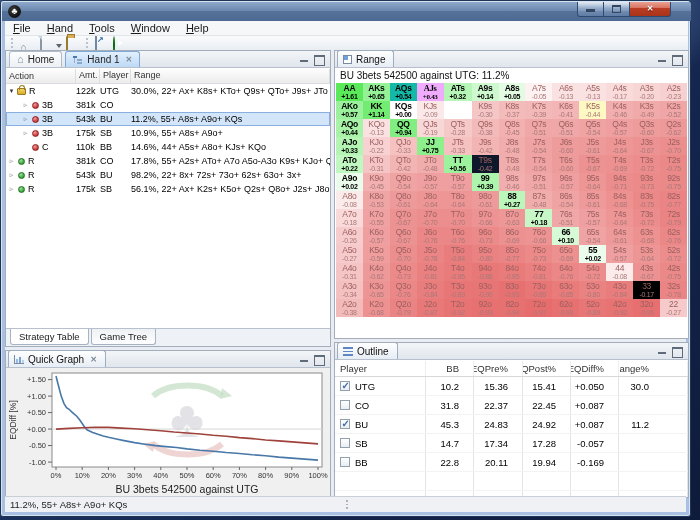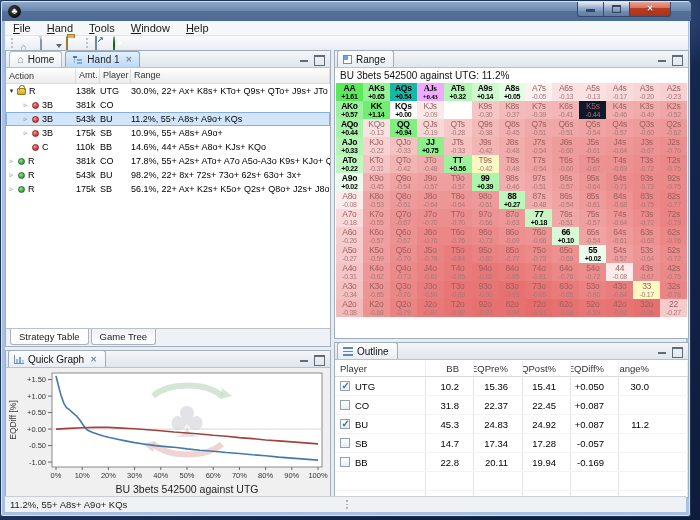--- a/index.html
+++ b/index.html
@@ -215,21 +215,21 @@
             <div class="col-player">Player</div>
             <div class="col-range">Range</div>
           </div>
         <div id="tree-body">
             <div class="trow">
               <div class="col-action">
                 <span class="tg exp" style="margin-left: 0px;">▾</span>
                 <span class="lockic"></span>
                 <span>R</span>
               </div>
-              <div class="col-amt">138k</div>
+              <div class="col-amt">122k</div>
               <div class="col-player">UTG</div>
               <div class="col-range">30.0%, 22+ Ax+ K8s+ KTo+ Q9s+ QTo+ J9s+ JTo T8s+ 98s 87s</div>
             </div>
             <div class="trow">
               <div class="col-action">
                 <span class="tg" style="margin-left: 14px;">▹</span>
                 <span class="dot red"></span>
                 <span>3B</span>
               </div>
               <div class="col-amt">381k</div>
@@ -397,21 +397,21 @@
             <span class="v">-0.37</span>
           </div>
           <div class="gcell out" style="background: rgb(243, 184, 184);">
             <span class="h">K7s</span>
             <span class="v">-0.39</span>
           </div>
           <div class="gcell out" style="background: rgb(243, 181, 181);">
             <span class="h">K6s</span>
             <span class="v">-0.41</span>
           </div>
-          <div class="gcell out" style="background: #0f172a;">
+          <div class="gcell out" style="background: #fef9c3;">
             <span class="h">K5s</span>
             <span class="v">-0.44</span>
           </div>
           <div class="gcell out" style="background: rgb(242, 174, 174);">
             <span class="h">K4s</span>
             <span class="v">-0.46</span>
           </div>
           <div class="gcell out" style="background: rgb(241, 170, 170);">
             <span class="h">K3s</span>
             <span class="v">-0.49</span>
@@ -537,21 +537,21 @@
             <span class="v">-0.42</span>
           </div>
           <div class="gcell out" style="background: rgb(241, 172, 172);">
             <span class="h">JTo</span>
             <span class="v">-0.48</span>
           </div>
           <div class="gcell inr" style="background: rgb(157, 242, 157);">
             <span class="h">TT</span>
             <span class="v">+0.56</span>
           </div>
-          <div class="gcell out" style="background: #fef9c3;">
+          <div class="gcell out" style="background: #0f172a;">
             <span class="h">T9s</span>
             <span class="v">-0.42</span>
           </div>
           <div class="gcell out" style="background: rgb(241, 172, 172);">
             <span class="h">T8s</span>
             <span class="v">-0.48</span>
           </div>
           <div class="gcell out" style="background: rgb(240, 163, 163);">
             <span class="h">T7s</span>
             <span class="v">-0.54</span>
@@ -925,21 +925,21 @@
             <span class="v">-0.85</span>
           </div>
           <div class="gcell out" style="background: rgb(234, 130, 130);">
             <span class="h">53o</span>
             <span class="v">-0.80</span>
           </div>
           <div class="gcell out" style="background: rgb(233, 125, 125);">
             <span class="h">43o</span>
             <span class="v">-0.84</span>
           </div>
-          <div class="gcell out" style="background: #fef9c3; text-align: center;">
+          <div class="gcell out" style="background: #000000; text-align: center;">
             <span class="h">33</span>
             <span class="v">-0.17</span>
           </div>
           <div class="gcell out" style="background: rgb(235, 132, 132);">
             <span class="h">32s</span>
             <span class="v">-0.78</span>
           </div>
           <div class="gcell out" style="background: rgb(243, 186, 186);">
             <span class="h">A2o</span>
             <span class="v">-0.38</span>

